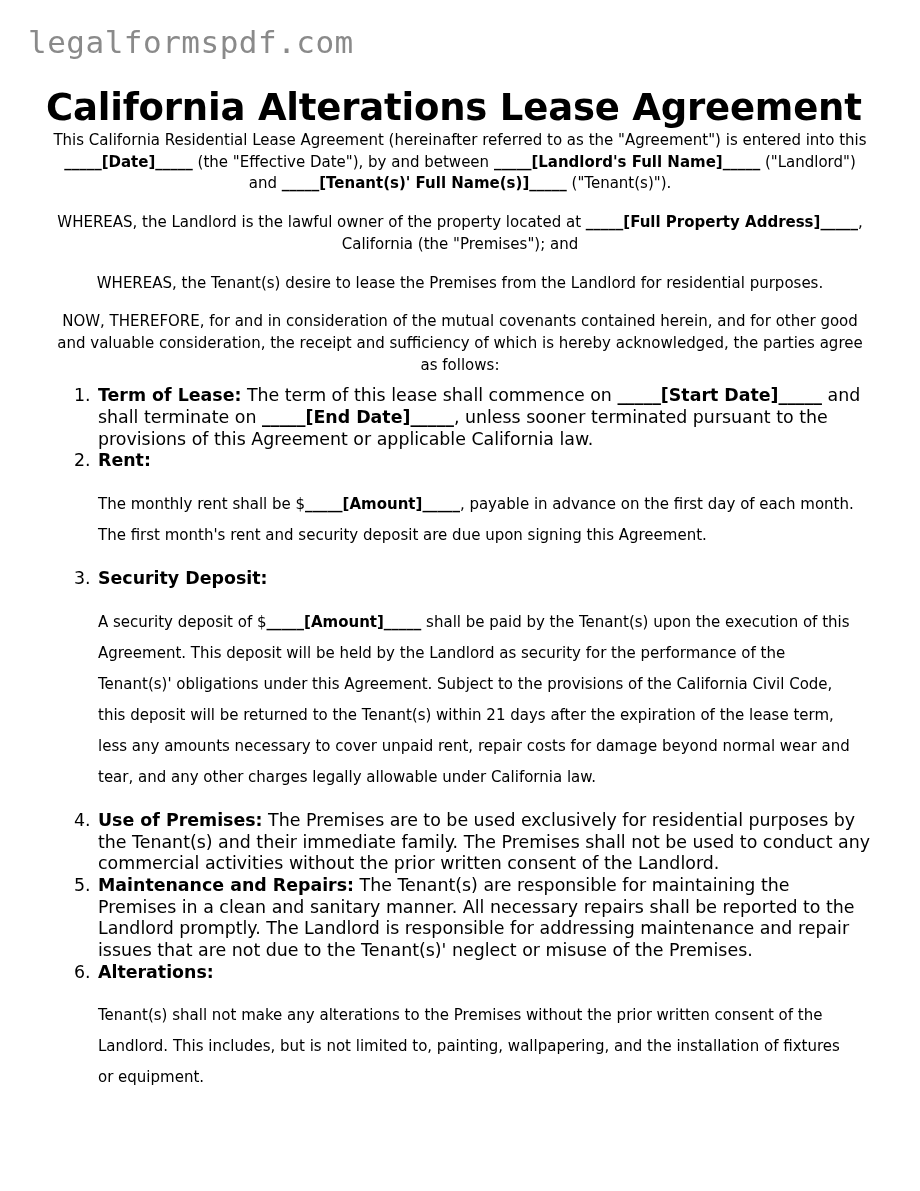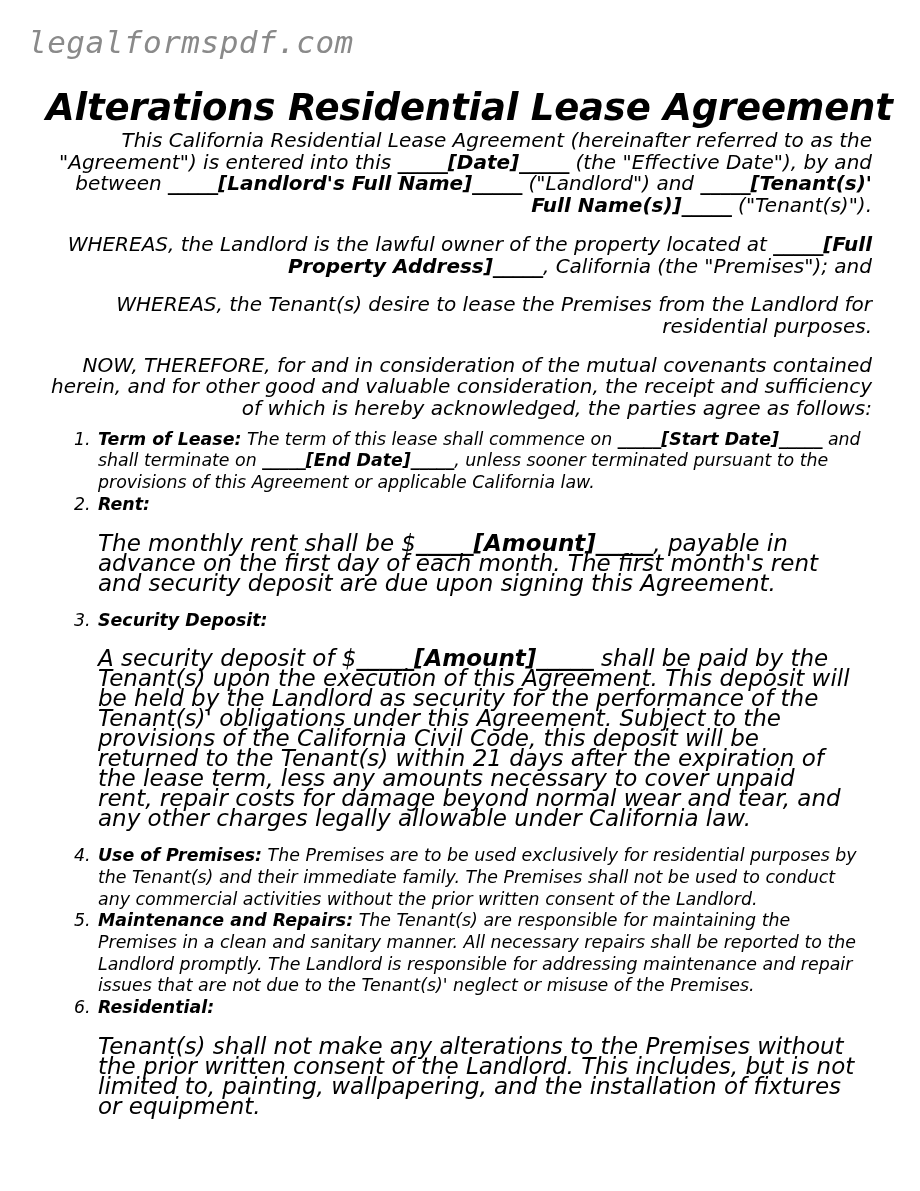--- a/index.html
+++ b/index.html
@@ -13,21 +13,20 @@
     font-family: "DejaVu Sans", "Liberation Sans", sans-serif;
     color: #000000;
     overflow: hidden;
   }
   .page {
     position: relative;
     width: 908px;
     height: 1191px;
     box-sizing: border-box;
     padding: 4px;
-    font-style: italic;
   }
   .watermark {
     position: absolute;
     left: 28px;
     top: 27px;
     font-family: "DejaVu Sans Mono", "Liberation Mono", monospace;
     font-size: 31px;
     letter-spacing: 0.5px;
     color: #8a8a8a;
     white-space: nowrap;
@@ -45,58 +44,58 @@
     white-space: nowrap;
   }
   .body-wrap {
     position: absolute;
     left: 48px;
     top: 130px;
     width: 824px;
   }
   p.para {
     margin: 0 0 17px 0;
-    font-size: 20px;
+    font-size: 15px;
     line-height: 21.7px;
-    text-align: right;
+    text-align: center;
   }
   p.para:last-child { margin-bottom: 9px; }
 
   ol.clauses {
     margin: 1px 0 0 0;
     padding-left: 48px;
     font-size: 17.4px;
     line-height: 21.7px;
     list-style-position: outside;
   }
   ol.clauses > li {
     margin: 0 0 0 0;
     padding-left: 2px;
   }
   ol.clauses > li > .li-text {
     display: block;
   }
   ol.clauses > li > p.sub {
     margin: 17px 16px 17px 0;
-    font-size: 23px;
-    line-height: 20px;
+    font-size: 15px;
+    line-height: 31px;
   }
   .blank {
     font-weight: bold;
     letter-spacing: 0px;
   }
 </style>
 </head>
 <body>
 
 <div class="page">
 
   <div class="watermark">legalformspdf.com</div>
 
-  <h1 class="doc-title">Alterations Residential Lease Agreement</h1>
+  <h1 class="doc-title">California Alterations Lease Agreement</h1>
 
   <div class="body-wrap">
 
     <div id="recitals">
         <p class="para"><span>This California Residential Lease Agreement (hereinafter referred to as the "Agreement") is entered into this </span><span class="blank" style="font-weight: bold;">_____</span><span style="font-weight: bold;">[Date]</span><span class="blank" style="font-weight: bold;">_____</span><span> (the "Effective Date"), by and between </span><span class="blank" style="font-weight: bold;">_____</span><span style="font-weight: bold;">[Landlord's Full Name]</span><span class="blank" style="font-weight: bold;">_____</span><span> ("Landlord") and </span><span class="blank" style="font-weight: bold;">_____</span><span style="font-weight: bold;">[Tenant(s)' Full Name(s)]</span><span class="blank" style="font-weight: bold;">_____</span><span> ("Tenant(s)").</span></p>
         <p class="para"><span>WHEREAS, the Landlord is the lawful owner of the property located at </span><span class="blank" style="font-weight: bold;">_____</span><span style="font-weight: bold;">[Full Property Address]</span><span class="blank" style="font-weight: bold;">_____</span><span>, California (the "Premises"); and</span></p>
         <p class="para"><span>WHEREAS, the Tenant(s) desire to lease the Premises from the Landlord for residential purposes.</span></p>
         <p class="para"><span>NOW, THEREFORE, for and in consideration of the mutual covenants contained herein, and for other good and valuable consideration, the receipt and sufficiency of which is hereby acknowledged, the parties agree as follows:</span></p>
       </div>
 
@@ -112,19 +111,19 @@
           <span class="li-text"><span style="font-weight: bold;">Security Deposit:</span></span>
           <p class="sub"><span>A security deposit of $</span><span class="blank" style="font-weight: bold;">_____</span><span style="font-weight: bold;">[Amount]</span><span class="blank" style="font-weight: bold;">_____</span><span> shall be paid by the Tenant(s) upon the execution of this Agreement. This deposit will be held by the Landlord as security for the performance of the Tenant(s)' obligations under this Agreement. Subject to the provisions of the California Civil Code, this deposit will be returned to the Tenant(s) within 21 days after the expiration of the lease term, less any amounts necessary to cover unpaid rent, repair costs for damage beyond normal wear and tear, and any other charges legally allowable under California law.</span></p>
         </li>
         <li>
           <span class="li-text"><span style="font-weight: bold;">Use of Premises:</span><span> The Premises are to be used exclusively for residential purposes by the Tenant(s) and their immediate family. The Premises shall not be used to conduct any commercial activities without the prior written consent of the Landlord.</span></span>
         </li>
         <li>
           <span class="li-text"><span style="font-weight: bold;">Maintenance and Repairs:</span><span> The Tenant(s) are responsible for maintaining the Premises in a clean and sanitary manner. All necessary repairs shall be reported to the Landlord promptly. The Landlord is responsible for addressing maintenance and repair issues that are not due to the Tenant(s)' neglect or misuse of the Premises.</span></span>
         </li>
         <li>
-          <span class="li-text"><span style="font-weight: bold;">Residential:</span></span>
+          <span class="li-text"><span style="font-weight: bold;">Alterations:</span></span>
           <p class="sub"><span>Tenant(s) shall not make any alterations to the Premises without the prior written consent of the Landlord. This includes, but is not limited to, painting, wallpapering, and the installation of fixtures or equipment.</span></p>
         </li>
       </ol>
 
   </div>
 </div>
 
 </body></html>

